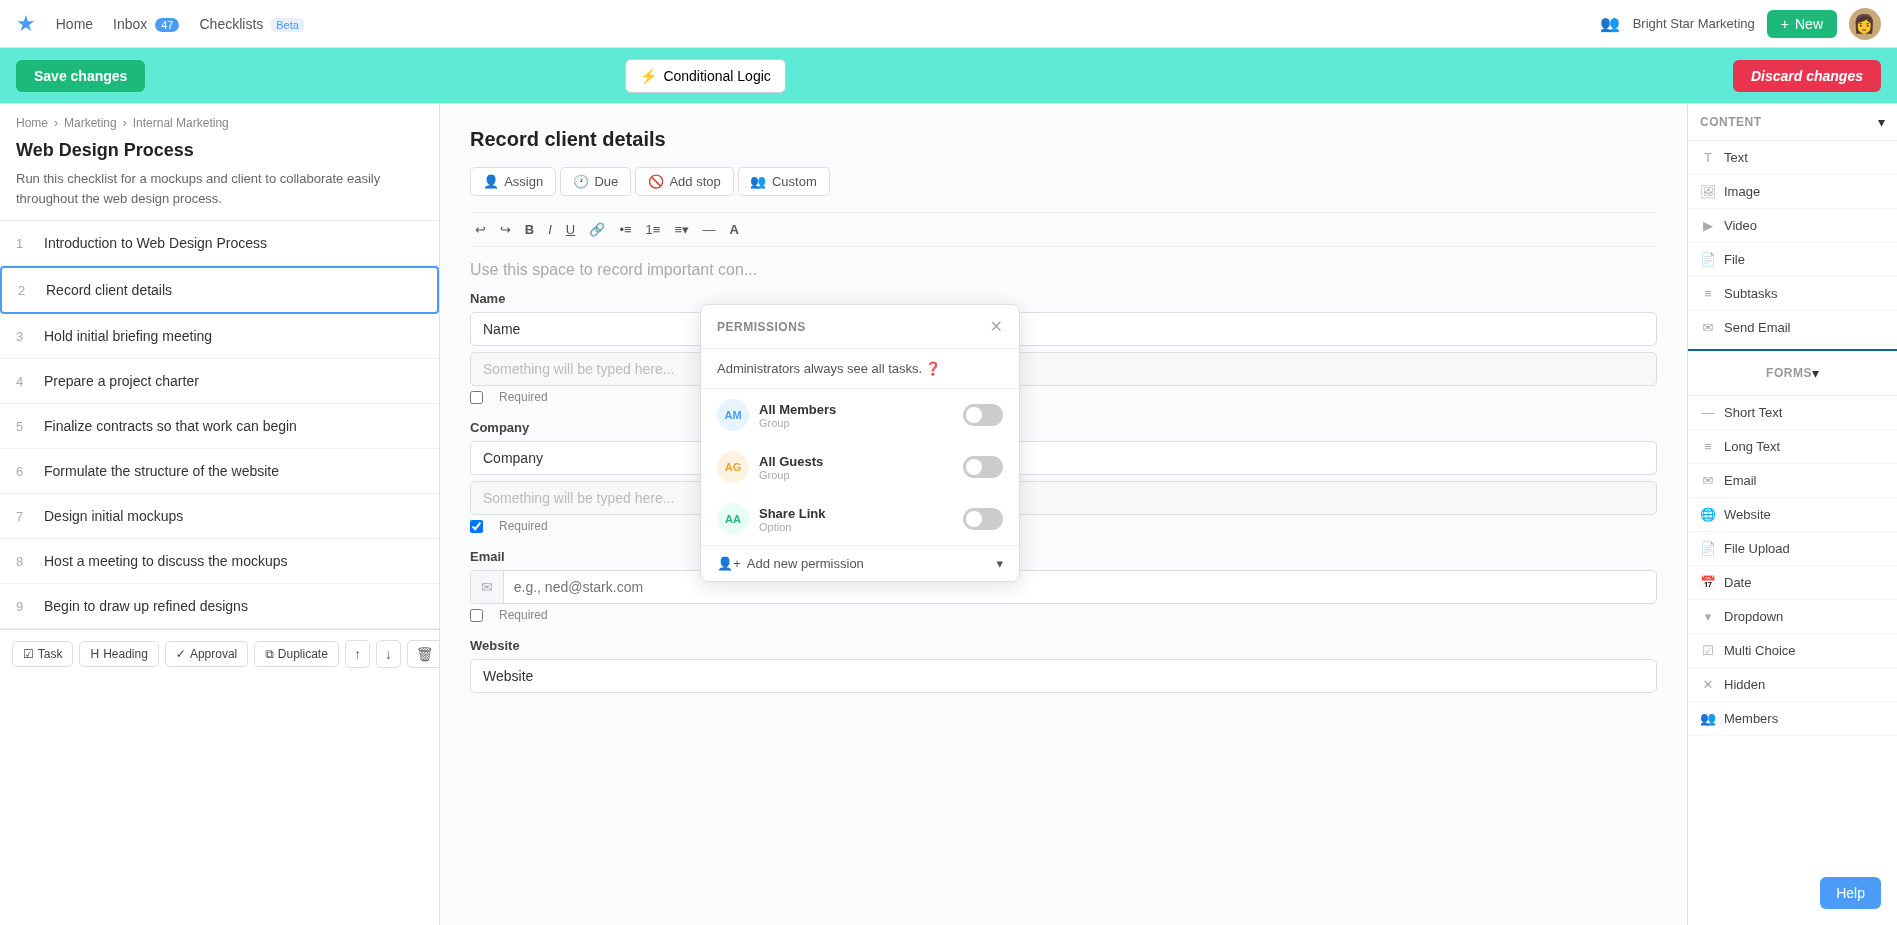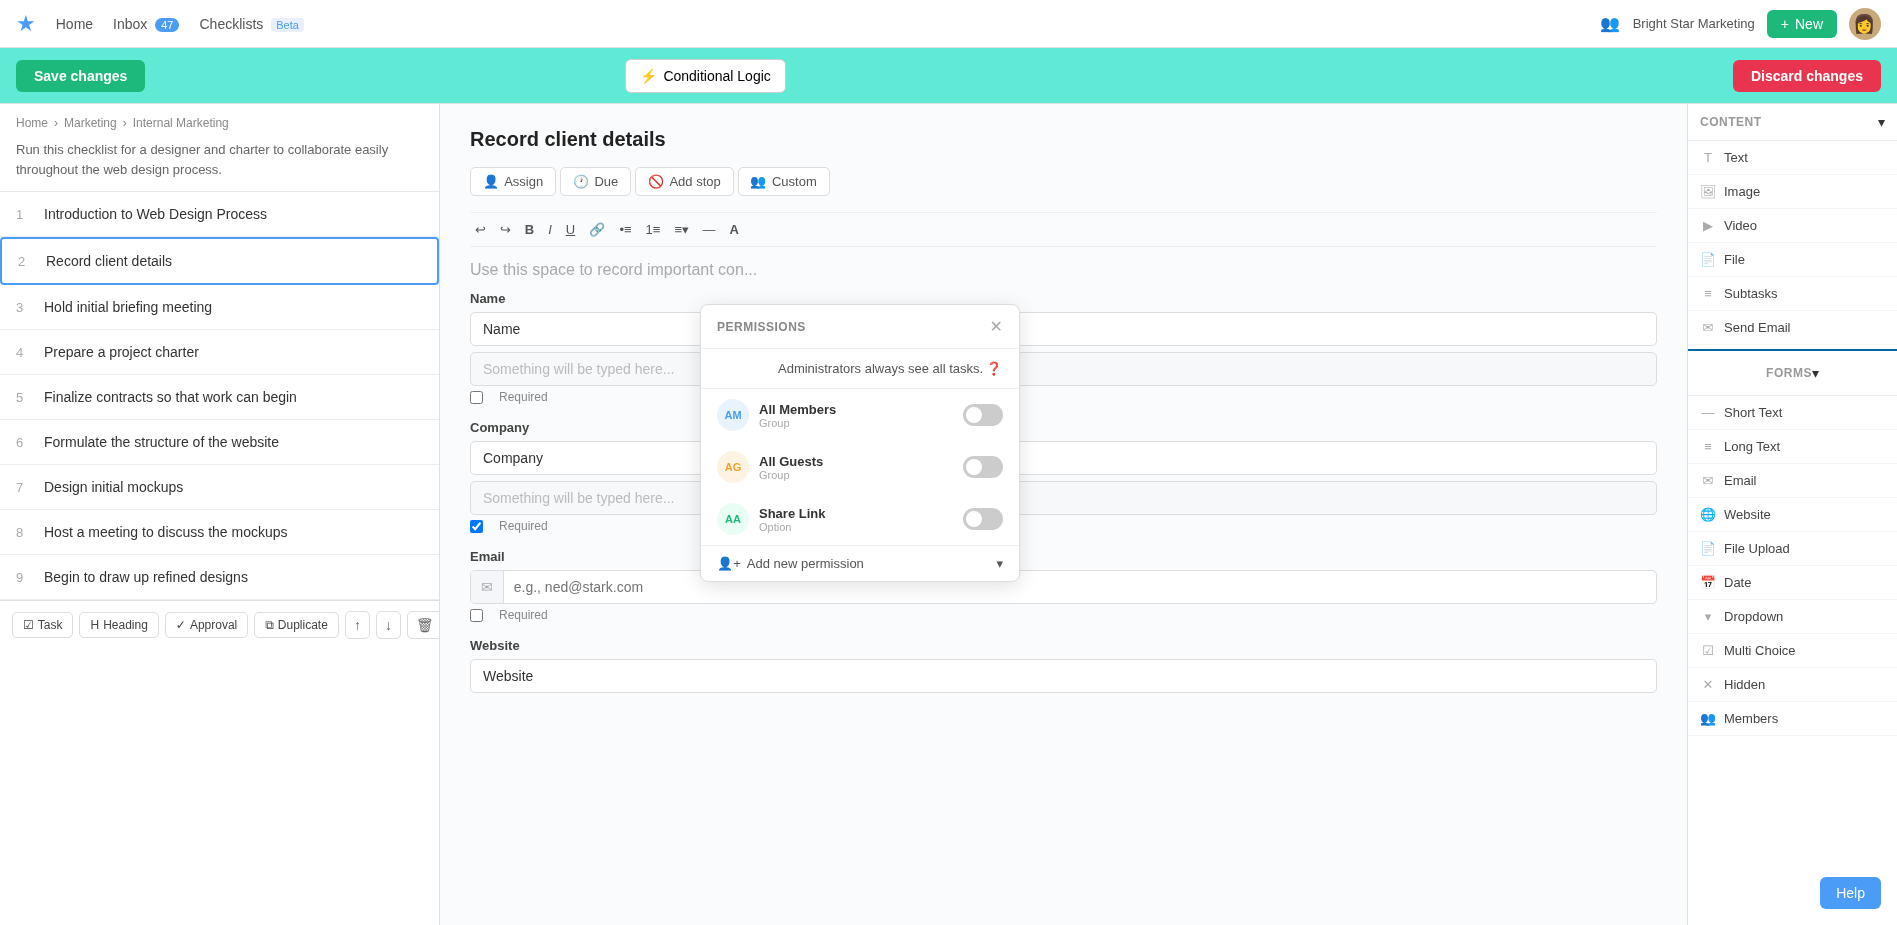--- a/index.html
+++ b/index.html
@@ -30,21 +30,21 @@
     .save-btn {
       background: #1cb97a; color: #fff; border: none; border-radius: 6px;
       padding: 8px 18px; font-size: 14px; font-weight: 600; cursor: pointer;
     }
     .conditional-logic-btn {
       border: 1px solid #ccc; background: #fff; border-radius: 6px;
       padding: 8px 14px; font-size: 14px; cursor: pointer; display: flex; align-items: center; gap: 6px; margin: 0 auto;
     }
     .discard-btn {
       background: #e8344e; color: #fff; border: none; border-radius: 6px;
-      padding: 8px 18px; font-size: 14px; font-weight: 600; cursor: pointer; margin-left: auto;
+      padding: 8px 18px; font-size: 14px; font-weight: 600; cursor: pointer; margin-left: auto; font-style: italic;
     }
 
     
     .main-layout { display: flex; height: calc(925px - 104px); }
 
     
     .left-panel { width: 440px; background: #fff; border-right: 1px solid #e0e0e0; overflow-y: auto; flex-shrink: 0; }
     .breadcrumb { display: flex; align-items: center; gap: 6px; padding: 12px 16px 6px; font-size: 12px; color: #888; }
     .breadcrumb span { cursor: pointer; }
     .page-title { font-size: 18px; font-weight: 700; padding: 4px 16px 4px; color: #222; }
@@ -99,21 +99,21 @@
     
     .permissions-modal {
       position: absolute; top: 200px; left: 260px; width: 320px;
       background: #fff; border: 1px solid #ddd; border-radius: 8px; box-shadow: 0 4px 20px rgba(0,0,0,0.12); z-index: 100;
     }
     .modal-header {
       display: flex; align-items: center; justify-content: space-between;
       padding: 12px 16px; border-bottom: 1px solid #eee; font-size: 12px; font-weight: 600; color: #888; letter-spacing: 0.5px;
     }
     .modal-close { cursor: pointer; color: #aaa; font-size: 16px; background: none; border: none; }
-    .modal-info { font-size: 13px; color: #555; padding: 12px 16px; text-align: right; border-bottom: 1px solid #eee; }
+    .modal-info { font-size: 13px; color: #555; padding: 12px 16px; text-align: left; border-bottom: 1px solid #eee; }
     .permission-row { display: flex; align-items: center; padding: 10px 16px; gap: 10px; }
     .perm-avatar { width: 32px; height: 32px; border-radius: 50%; display: flex; align-items: center; justify-content: center; font-size: 11px; font-weight: 700; flex-shrink: 0; }
     .perm-am { background: #e8f4fd; color: #4a9cf6; }
     .perm-ag { background: #fef3e2; color: #f0a030; }
     .perm-aa { background: #e8fdf4; color: #1cb97a; }
     .perm-info { flex: 1; }
     .perm-name { font-size: 13px; font-weight: 600; color: #333; }
     .perm-sub { font-size: 11px; color: #aaa; }
     
     .toggle { position: relative; display: inline-block; width: 40px; height: 22px; }
@@ -191,21 +191,22 @@
 <div class="main-layout">
 
   <div class="left-panel">
     <div class="breadcrumb">
       <span>Home</span>
       <span>›</span>
       <span>Marketing</span>
       <span>›</span>
       <span>Internal Marketing</span>
     </div>
-    <div class="page-desc">Run this checklist for a designer and charter to collaborate easily throughout the web design process.</div>
+    <div class="page-title">Web Design Process</div>
+    <div class="page-desc">Run this checklist for a mockups and client to collaborate easily throughout the web design process.</div>
     <div class="task-list" id="task-list">
         <div class="task-row">
           <span class="task-num">1</span>
           <span class="task-text">Introduction to Web Design Process</span>
         </div>
         <div class="task-row active">
           <span class="task-num">2</span>
           <span class="task-text">Record client details</span>
         </div>
         <div class="task-row">

